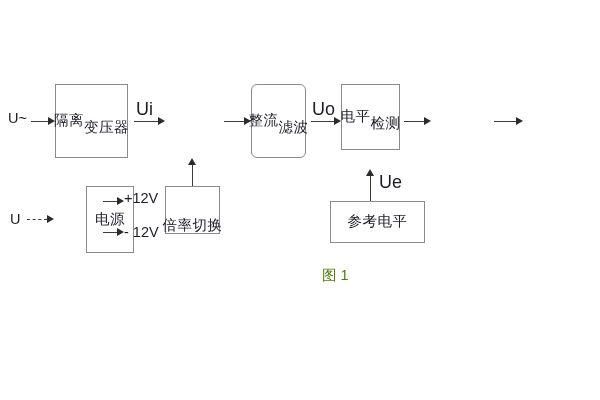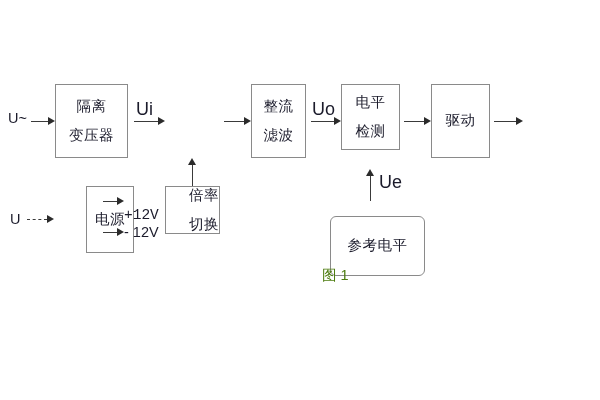--- a/index.html
+++ b/index.html
@@ -15,21 +15,21 @@
     font-family: "Liberation Sans", "DejaVu Sans", sans-serif;
     overflow: hidden;
   }
   
   .block {
     position: absolute;
     box-sizing: border-box;
     border: 1.4px solid #8a8a8a;
     background: #ffffff;
     display: flex;
-    flex-direction: column;
+    flex-direction: row;
     align-items: center;
     justify-content: center;
     color: #1b1b2b;
     font-size: 14.5px;
     line-height: 1.05;
   }
   .block .ln {
     display: block;
     white-space: nowrap;
     letter-spacing: 0.5px;
@@ -88,45 +88,42 @@
 <body>
 
 <div id="canvas">
 
   <div class="block" style="left:55px; top:84px; width:73px; height:74px;">
     <span class="ln">隔离</span>
     <span class="ln">变压器</span>
   </div>
 
 
-  <div class="block" style="left:251px; top:84px; width:55px; height:74px;">
+  <div class="block" style="left:251px; top:84px; width:55px; height:74px;border-radius:6px;">
     <span class="ln">整流</span>
     <span class="ln">滤波</span>
   </div>
 
   <div class="block" style="left:341px; top:84px; width:59px; height:66px;">
     <span class="ln">电平</span>
     <span class="ln">检测</span>
   </div>
 
-  <div class="block single" style="left:431px; top:84px; width:59px; height:74px;">
-    <span class="ln">驱动</span>
-  </div>
 
 
   <div class="block single" style="left:55px; top:186px; width:48px; height:67px;margin-left:31px;">
     <span class="ln">电源</span>
   </div>
 
   <div class="block" style="left:165px; top:186px; width:55px; height:48px;align-items:flex-end;">
     <span class="ln">倍率</span>
     <span class="ln">切换</span>
   </div>
 
-  <div class="block single" style="left:330px; top:216px; width:95px; height:60px;border-radius:6px;">
+  <div class="block single" style="left:330px; top:201px; width:95px; height:42px;">
     <span class="ln">参考电平</span>
   </div>
 
   <div class="hline" style="left:31px; top:121px; width:17px;"></div>
   <div class="arrow-r" style="left:48px; top:116.5px;"></div>
 
   <div class="hline" style="left:134px; top:121px; width:24px;"></div>
   <div class="arrow-r" style="left:158px; top:116.5px;"></div>
 
   <div class="hline" style="left:224px; top:121px; width:20px;"></div>
@@ -153,19 +150,19 @@
   <div class="vline" style="left:192px; top:165px; height:21px;"></div>
   <div class="arrow-u" style="left:187.5px; top:158px;"></div>
 
   <div class="vline" style="left:370px; top:176px; height:25px;"></div>
   <div class="arrow-u" style="left:365.5px; top:169px;"></div>
 
   <div class="txt" style="left:8px; top:111px;">U~</div>
   <div class="txt" style="left:10px; top:212px;">U</div>
   <div class="txt sig" style="left:136px; top:100px;">Ui</div>
   <div class="txt sig" style="left:312px; top:100px;">Uo</div>
-  <div class="txt" style="left:124px; top:208px;font-family:Liberation Mono, monospace;">+12V</div>
+  <div class="txt" style="left:124px; top:191px;">+12V</div>
   <div class="txt" style="left:124px; top:225px;">- 12V</div>
   <div class="txt sig" style="left:379px; top:173px;">Ue</div>
 
   <div class="caption" style="left:322px; top:266px;">图 1</div>
 
 </div>
 
 </body></html>

